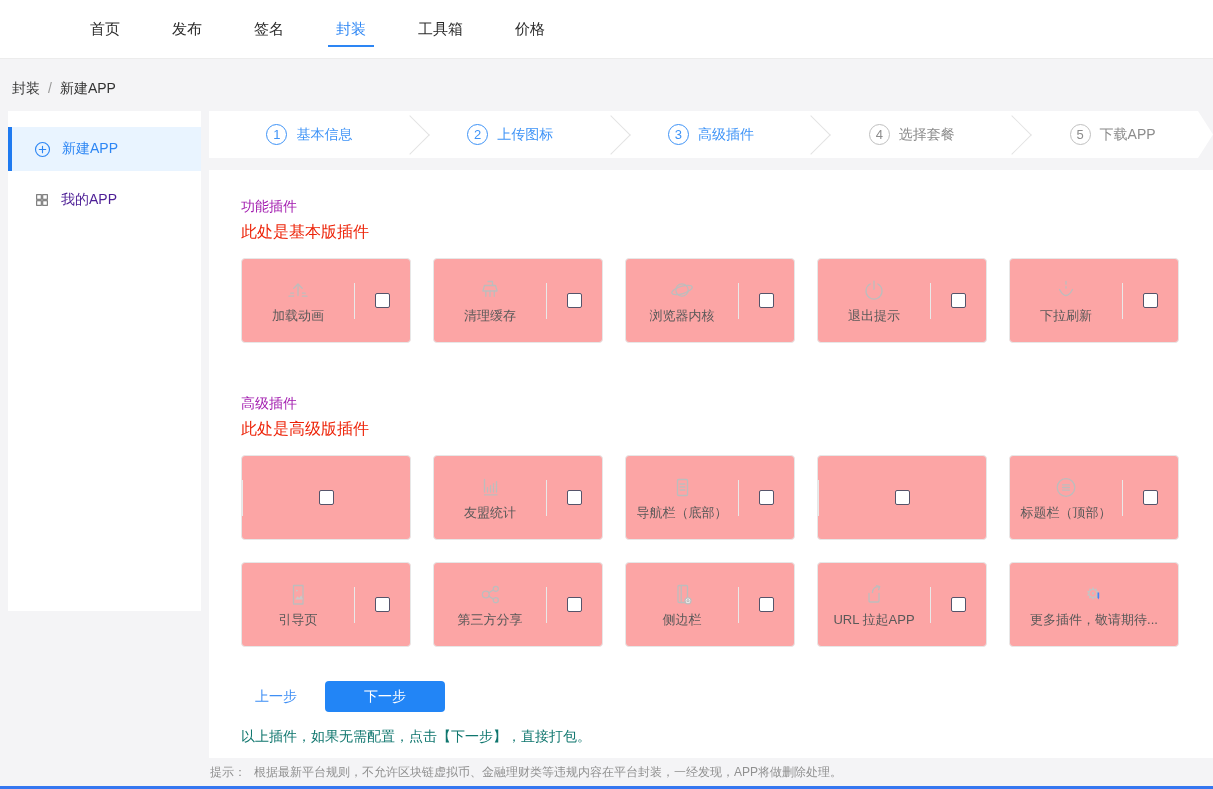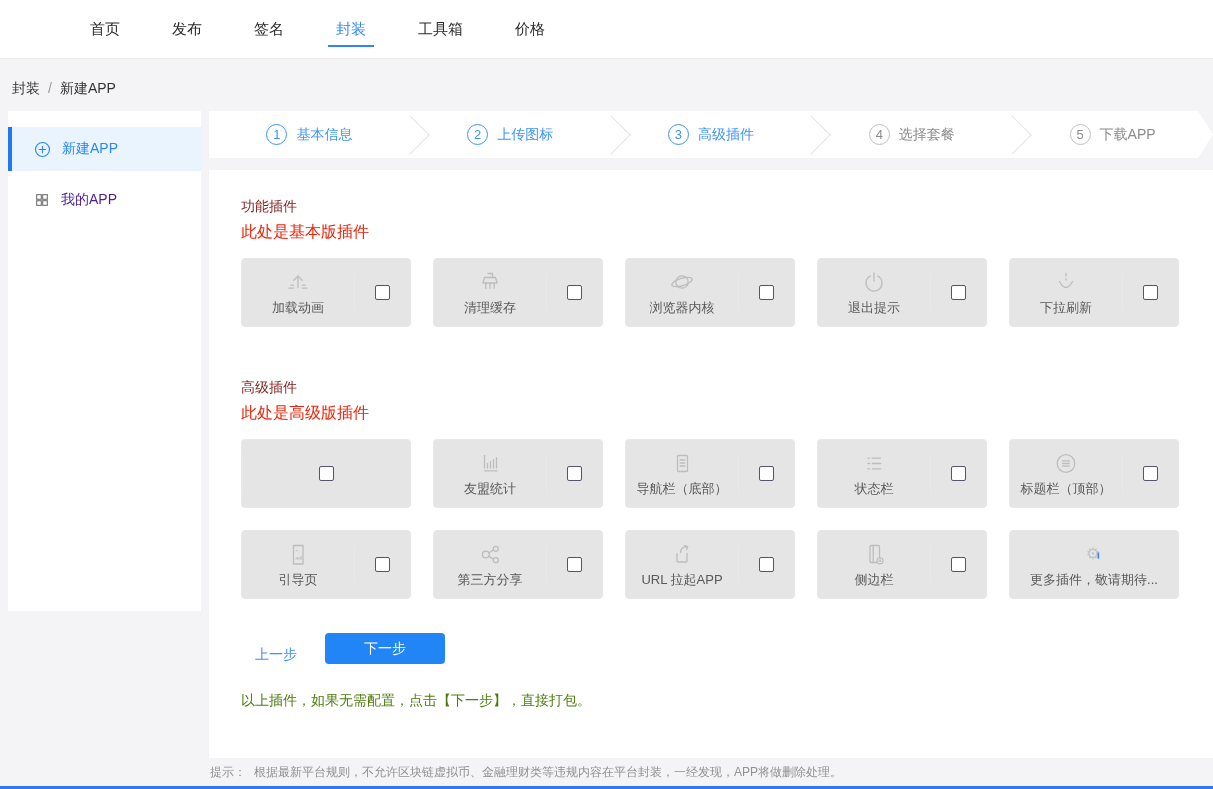--- a/index.html
+++ b/index.html
@@ -28,37 +28,37 @@
   
   .steps{height:47px;background:#fff;display:flex;clip-path:polygon(0 0,calc(100% - 15px) 0,100% 50%,calc(100% - 15px) 100%,0 100%)}
   .step{flex:1;display:flex;align-items:center;justify-content:center;gap:9px;position:relative;font-size:14px}
   .step:not(:first-child)::before{content:"";position:absolute;left:0;top:50%;width:27px;height:27px;transform:translate(-50%,-50%) rotate(45deg);border-top:1px solid #e3e3e3;border-right:1px solid #e3e3e3}
   .step .num{width:21px;height:21px;border-radius:50%;border:1px solid #bfbfbf;display:flex;align-items:center;justify-content:center;font-size:13px;box-sizing:border-box;color:#8c8c8c}
   .step.blue{color:#3e93f7}
   .step.blue .num{border-color:#3e93f7;color:#3e93f7}
   .step.pending{color:#8c8c8c}
   
   .panel{background:#fff;margin-top:12px;height:588px;box-sizing:border-box;padding:28px 32px;overflow:hidden}
-  .section-title{font-size:14px;color:#7f1d1d}
+  .section-title{font-size:14px;color:#a21caf}
   .section-note{font-size:16px;color:#ed2308;margin-top:6px}
   .section + .section{margin-top:52px}
   .cards{display:grid;grid-template-columns:repeat(5,170px);gap:22px;margin-top:15px}
-  .card{height:69px;border:1px solid #e7e7e7;border-radius:4px;background:#e5e5e5;display:flex;align-items:center;box-sizing:border-box}
+  .card{height:85px;border:1px solid #e7e7e7;border-radius:4px;background:#fca5a5;display:flex;align-items:center;box-sizing:border-box}
   .card-main{width:112px;display:flex;flex-direction:column;align-items:center;gap:2px}
   .plugin-icon{width:28px;height:28px;display:block}
   .card-label{font-size:13px;color:#595959;white-space:nowrap}
   .card-divider{width:1px;height:36px;background:#e9e9e9}
   .card-check-zone{flex:1;display:flex;justify-content:center}
   .checkbox{width:15px;height:15px;border:1px solid #55546a;border-radius:2px;background:#fff;cursor:pointer;box-sizing:border-box}
   .card.more .card-main{width:100%}
   
-  .actions{margin-top:34px;display:flex;align-items:flex-end;gap:28px;padding-left:14px}
+  .actions{margin-top:34px;display:flex;align-items:center;gap:28px;padding-left:14px}
   .prev-btn{color:#3f8ff5;font-size:14px;cursor:pointer;text-decoration:none}
   .next-btn{width:120px;height:31px;background:#2285f6;color:#fff;border:none;border-radius:4px;font-size:14px;cursor:pointer}
-  .note-bottom{margin-top:28px;color:#4d7c0f;font-size:14px}
+  .note-bottom{margin-top:16px;color:#0f766e;font-size:14px}
   
   footer{height:28px;display:flex;align-items:center;padding-left:210px;font-size:12px;color:#909090;gap:8px;box-sizing:border-box}
   .bottom-bar{position:absolute;left:0;bottom:0;width:100%;height:3px;background:#3577f0}
 </style>
 </head>
 <body>
 
 <header>
   <nav class="nav-list">
       <div class="nav-item">首页</div>
@@ -239,29 +239,20 @@
                     </svg>
                   </span>
                   <div class="card-label">导航栏（底部）</div>
                 </div>
                 <div class="card-divider"></div>
                 <div class="card-check-zone">
                   <span class="checkbox"></span>
                 </div>
               </div>
               <div class="card">
-                <div class="card-main">
-                  <span style="display: flex;">
-                    <svg class="plugin-icon" viewBox="0 0 28 28" fill="none" stroke="#bdbdbd" stroke-width="1.3" stroke-linecap="round" stroke-linejoin="round">
-                      <path d="M7.8 8.2h1.8M7.8 13.5h1.8M7.8 18.8h1.8"></path>
-                      <path d="M12.4 8.2h8.2M12.4 13.5h8.2M12.4 18.8h8.2"></path>
-                    </svg>
-                  </span>
-                  <div class="card-label">状态栏</div>
-                </div>
                 <div class="card-divider"></div>
                 <div class="card-check-zone">
                   <span class="checkbox"></span>
                 </div>
               </div>
               <div class="card">
                 <div class="card-main">
                   <span style="display: flex;">
                     <svg class="plugin-icon" viewBox="0 0 28 28" fill="none" stroke="#bdbdbd" stroke-width="1.3" stroke-linecap="round" stroke-linejoin="round">
                       <circle cx="14" cy="13.5" r="8.8"></circle>
@@ -305,43 +296,43 @@
                 </div>
                 <div class="card-divider"></div>
                 <div class="card-check-zone">
                   <span class="checkbox"></span>
                 </div>
               </div>
               <div class="card">
                 <div class="card-main">
                   <span style="display: flex;">
                     <svg class="plugin-icon" viewBox="0 0 28 28" fill="none" stroke="#bdbdbd" stroke-width="1.3" stroke-linecap="round" stroke-linejoin="round">
-                      <path d="M9 12.5V20a1 1 0 0 0 1 1h8a1 1 0 0 0 1-1v-7.5"></path>
-                      <path d="M12.5 11.5c0-4 3-6.4 6.4-5.4"></path>
-                      <path d="M16.6 4.6l3.1 1.1-1.1 3"></path>
-                    </svg>
-                  </span>
-                  <div class="card-label">URL 拉起APP</div>
-                </div>
-                <div class="card-divider"></div>
-                <div class="card-check-zone">
-                  <span class="checkbox"></span>
-                </div>
-              </div>
-              <div class="card">
-                <div class="card-main">
-                  <span style="display: flex;">
-                    <svg class="plugin-icon" viewBox="0 0 28 28" fill="none" stroke="#bdbdbd" stroke-width="1.3" stroke-linecap="round" stroke-linejoin="round">
                       <rect x="10" y="4.5" width="9.5" height="17" rx="1"></rect>
                       <path d="M13.2 4.5v17"></path>
                       <circle cx="20" cy="19.8" r="3" fill="#fff"></circle>
                       <circle cx="20" cy="19.8" r="1.1"></circle>
                     </svg>
                   </span>
                   <div class="card-label">侧边栏</div>
+                </div>
+                <div class="card-divider"></div>
+                <div class="card-check-zone">
+                  <span class="checkbox"></span>
+                </div>
+              </div>
+              <div class="card">
+                <div class="card-main">
+                  <span style="display: flex;">
+                    <svg class="plugin-icon" viewBox="0 0 28 28" fill="none" stroke="#bdbdbd" stroke-width="1.3" stroke-linecap="round" stroke-linejoin="round">
+                      <path d="M9 12.5V20a1 1 0 0 0 1 1h8a1 1 0 0 0 1-1v-7.5"></path>
+                      <path d="M12.5 11.5c0-4 3-6.4 6.4-5.4"></path>
+                      <path d="M16.6 4.6l3.1 1.1-1.1 3"></path>
+                    </svg>
+                  </span>
+                  <div class="card-label">URL 拉起APP</div>
                 </div>
                 <div class="card-divider"></div>
                 <div class="card-check-zone">
                   <span class="checkbox"></span>
                 </div>
               </div>
               <div class="card more">
                 <div class="card-main">
                   <span style="display: flex;">
                     <svg class="plugin-icon" viewBox="0 0 28 28">

